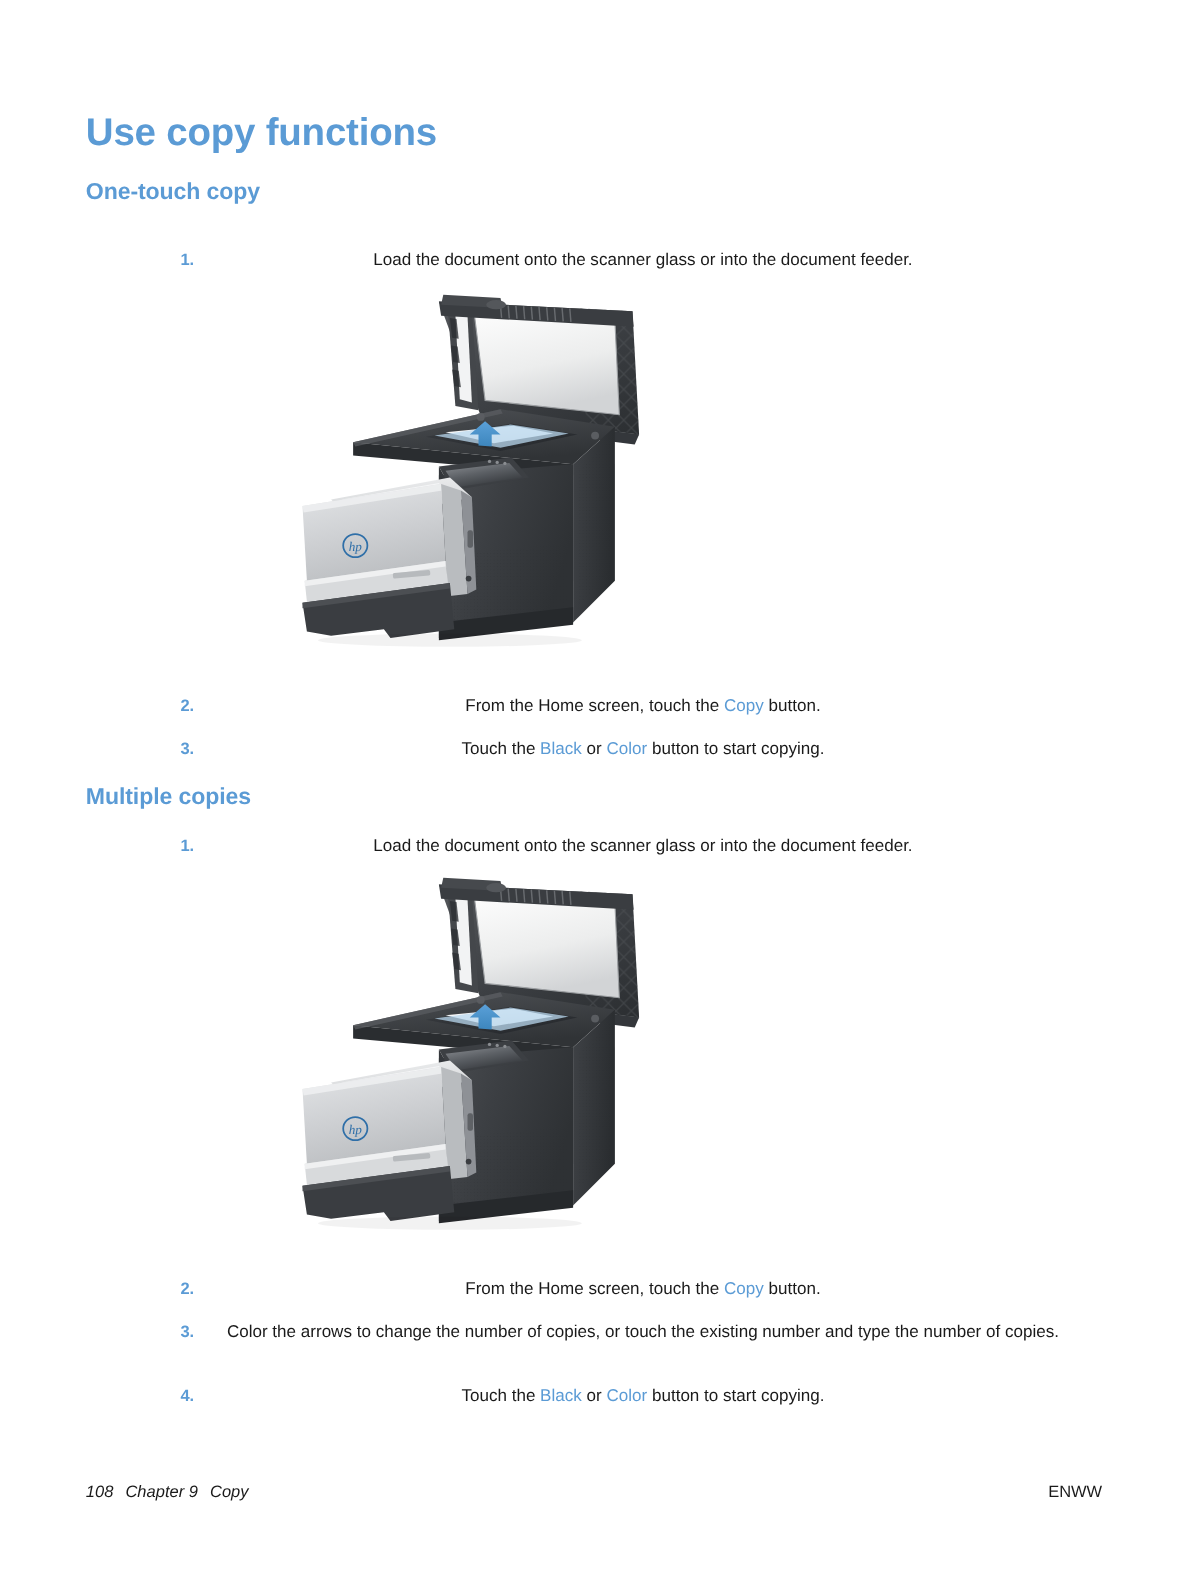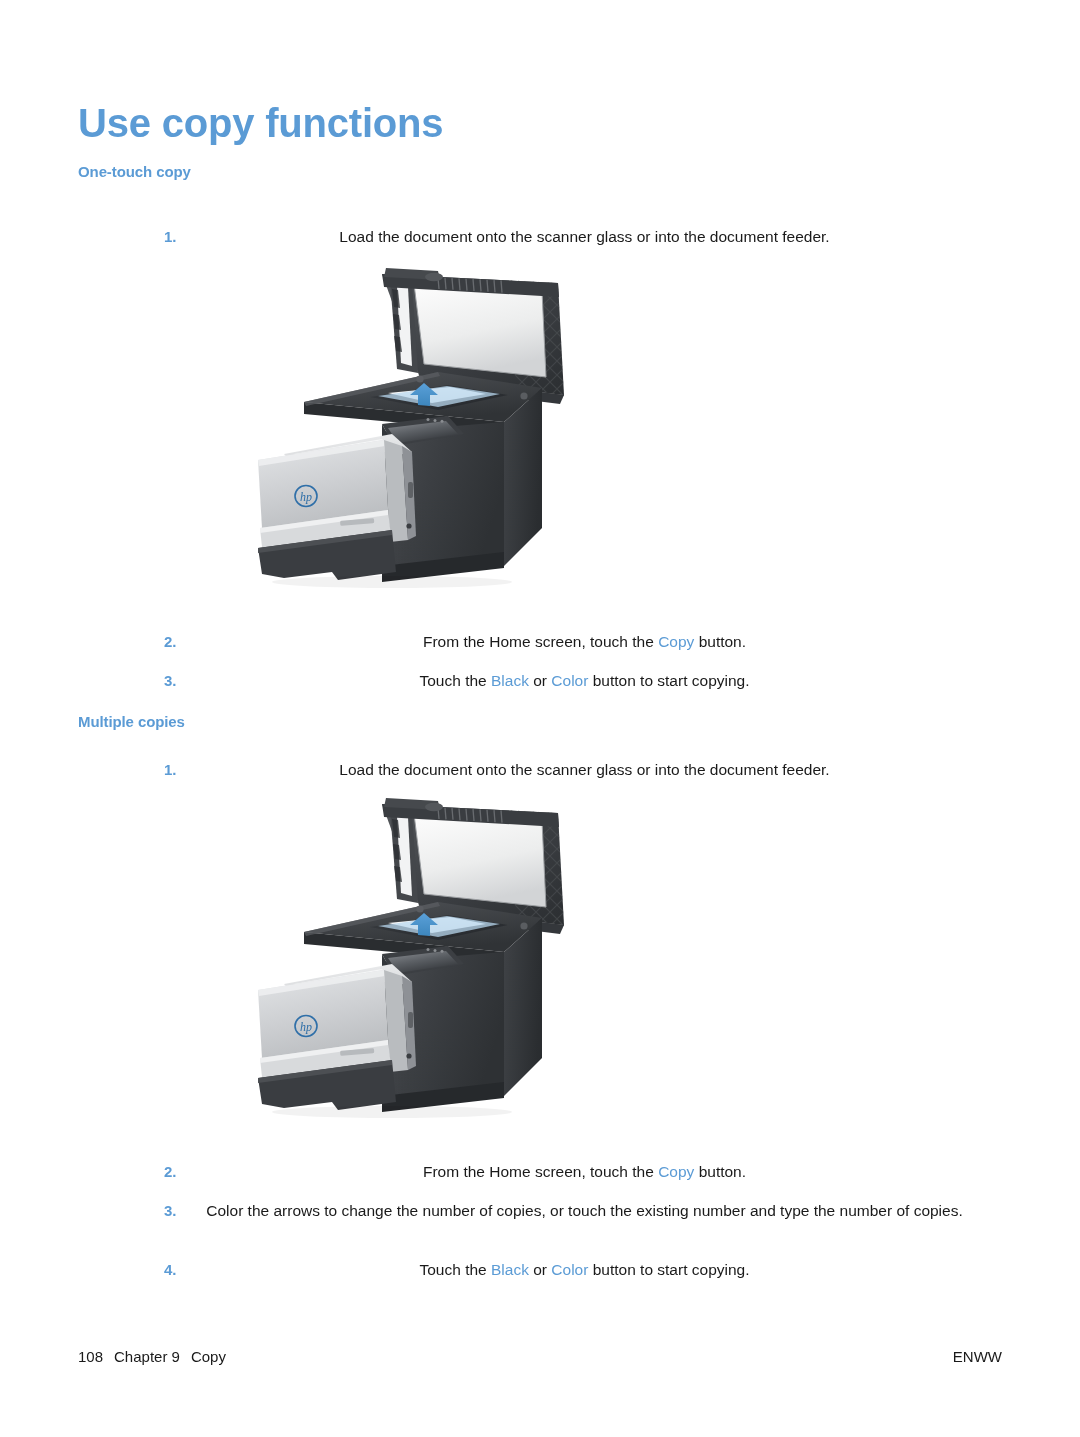--- a/index.html
+++ b/index.html
@@ -23,31 +23,31 @@
     width: 1080px;
     height: 1437px;
     background: #ffffff;
   }
 
   
   .page-title {
     position: absolute;
     left: 78px;
     top: 101px;
-    font-size: 40px;
+    font-size: 35px;
     font-weight: bold;
     color: #5b9bd5;
     letter-spacing: -0.2px;
     white-space: nowrap;
   }
 
   .section-heading {
     position: absolute;
     left: 78px;
-    font-size: 15px;
+    font-size: 21px;
     font-weight: bold;
     color: #5b9bd5;
     letter-spacing: -0.1px;
     white-space: nowrap;
   }
   .section-heading.h-one   { top: 163px; }
   .section-heading.h-multi { top: 713px; }
 
   .step {
     position: absolute;
@@ -86,28 +86,28 @@
   
   .footer {
     position: absolute;
     left: 78px;
     right: 78px;
     top: 1348px;
     height: 20px;
     font-size: 15px;
     color: #1a1a1a;
   }
-  .footer .left  { position: absolute; left: 0;  top: 0; white-space: nowrap; }
+  .footer .left  { position: absolute; left: 0;  top: 0; white-space: nowrap; font-style: italic; }
   .footer .right { position: absolute; right: 0; top: 0; white-space: nowrap; }
   .footer .sep { display: inline-block; width: 11px; }
 
   
   .figure {
     position: absolute;
-    left: 242px;
+    left: 259px;
     width: 360px;
     height: 360px;
   }
   .figure.fig-1 { top: 256px; }
   .figure.fig-2 { top: 786px; }
   .figure svg { display: block; width: 360px; height: 360px; }
 </style>
 </head>
 <body>
 

